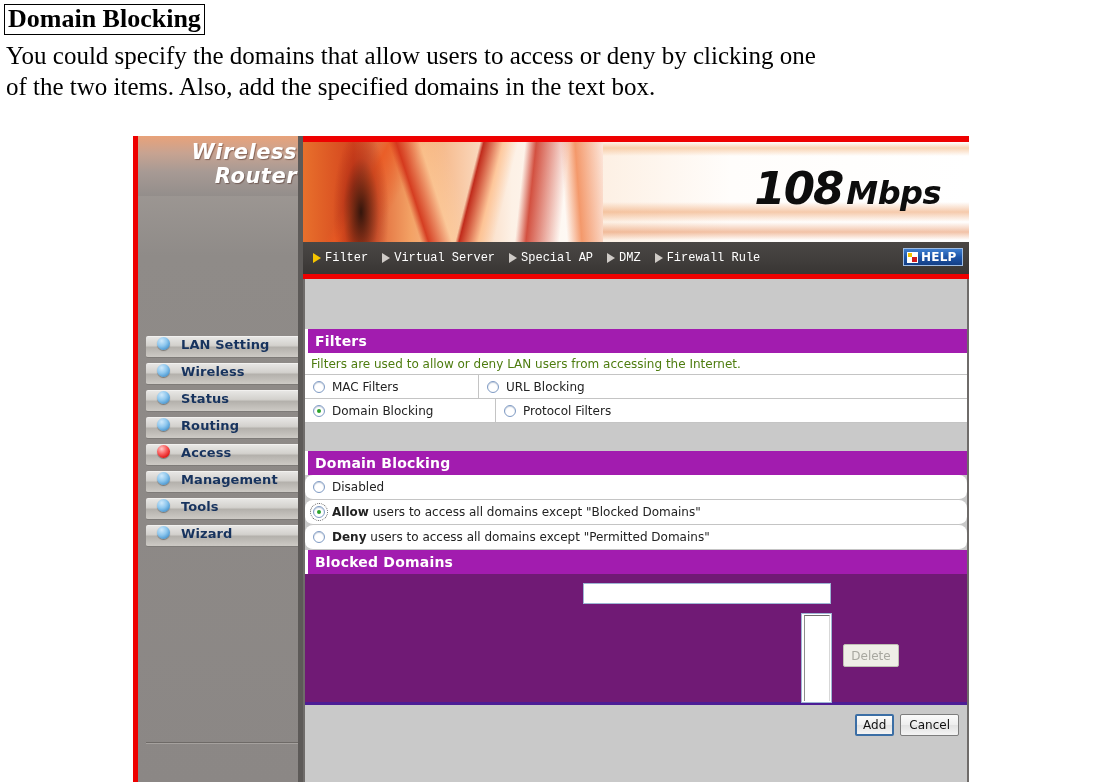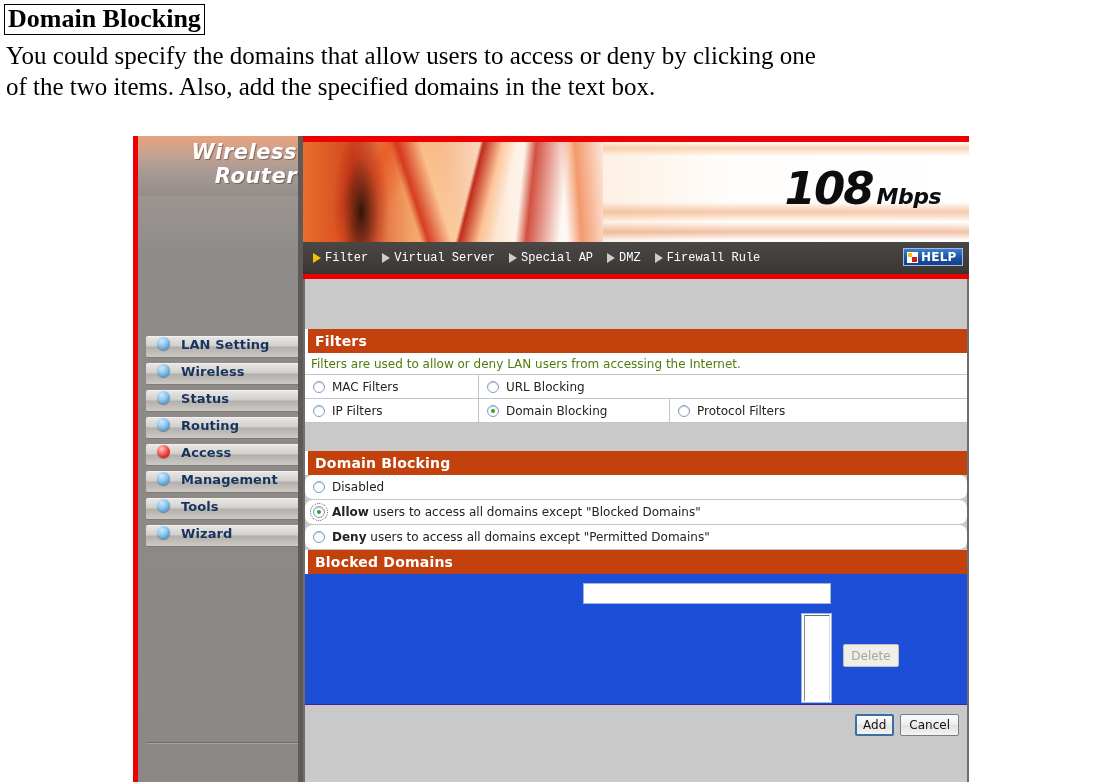--- a/index.html
+++ b/index.html
@@ -174,21 +174,21 @@
   #banner-speed {
     position: absolute; right: 28px; top: 26px;
     font-family: "DejaVu Sans", sans-serif;
     font-weight: bold;
     font-style: italic;
     color: #0d0d0d;
     white-space: nowrap;
     letter-spacing: -1px;
   }
   #banner-speed .num { font-size: 45px; letter-spacing: -2px; }
-  #banner-speed .unit { font-size: 22px; margin-left: 4px; letter-spacing: -.5px; }
+  #banner-speed .unit { font-size: 32px; margin-left: 4px; letter-spacing: -.5px; }
 
   
   #navbar {
     position: absolute; left: 0; top: 106px;
     width: 666px; height: 32px;
     background: linear-gradient(to bottom,#4a4745 0%,#423f3d 50%,#383533 100%);
   }
   #navlist {
     position: absolute; left: 10px; top: 0;
     height: 32px;
@@ -257,21 +257,21 @@
     width: 666px; height: 503px;
     background: #c9c9c9;
     border-left: 2px solid #6f6c6a;
     border-right: 2px solid #6f6c6a;
   }
   .spacer { height: 50px; background: #c9c9c9; }
   .spacer.small { height: 28px; }
 
   .sect-head {
     height: 24px;
-    background: #c2410c;
+    background: #a21caf;
     display: flex; align-items: center;
     padding-left: 7px;
     border-left: 3px solid #ffffff;
   }
   .sect-head-label {
     font-family: "DejaVu Sans", sans-serif;
     font-weight: bold;
     font-size: 14px;
     color: #ffffff;
     letter-spacing: .2px;
@@ -343,22 +343,22 @@
     border-bottom: 1px solid #c4c4c4;
     padding-left: 8px;
     cursor: pointer;
     border-radius: 8px;
   }
 
   
   #bd-body {
     position: relative;
     height: 131px;
-    background: #1d4ed8;
-    border-bottom: 1px solid #4c1d95;
+    background: #701a75;
+    border-bottom: 3px solid #4c1d95;
   }
   #domain-input {
     position: absolute; left: 278px; top: 9px;
     width: 248px; height: 21px;
     border: 1px solid #9db6d4;
     background: #ffffff;
     font-family: "DejaVu Sans", sans-serif;
     font-size: 12px;
     padding: 0 3px;
     color: #222;
@@ -537,24 +537,20 @@
           <span class="radio"></span>
           <span class="opt-label">MAC Filters</span>
         </div>
         <div class="opt-cell c2 last">
           <span class="radio"></span>
           <span class="opt-label">URL Blocking</span>
         </div>
       </div>
 
       <div class="opt-row">
-        <div class="opt-cell c1">
-          <span class="radio"></span>
-          <span class="opt-label">IP Filters</span>
-        </div>
         <div class="opt-cell c2">
           <span class="radio checked"></span>
           <span class="opt-label">Domain Blocking</span>
         </div>
         <div class="opt-cell last">
           <span class="radio"></span>
           <span class="opt-label">Protocol Filters</span>
         </div>
       </div>
 

